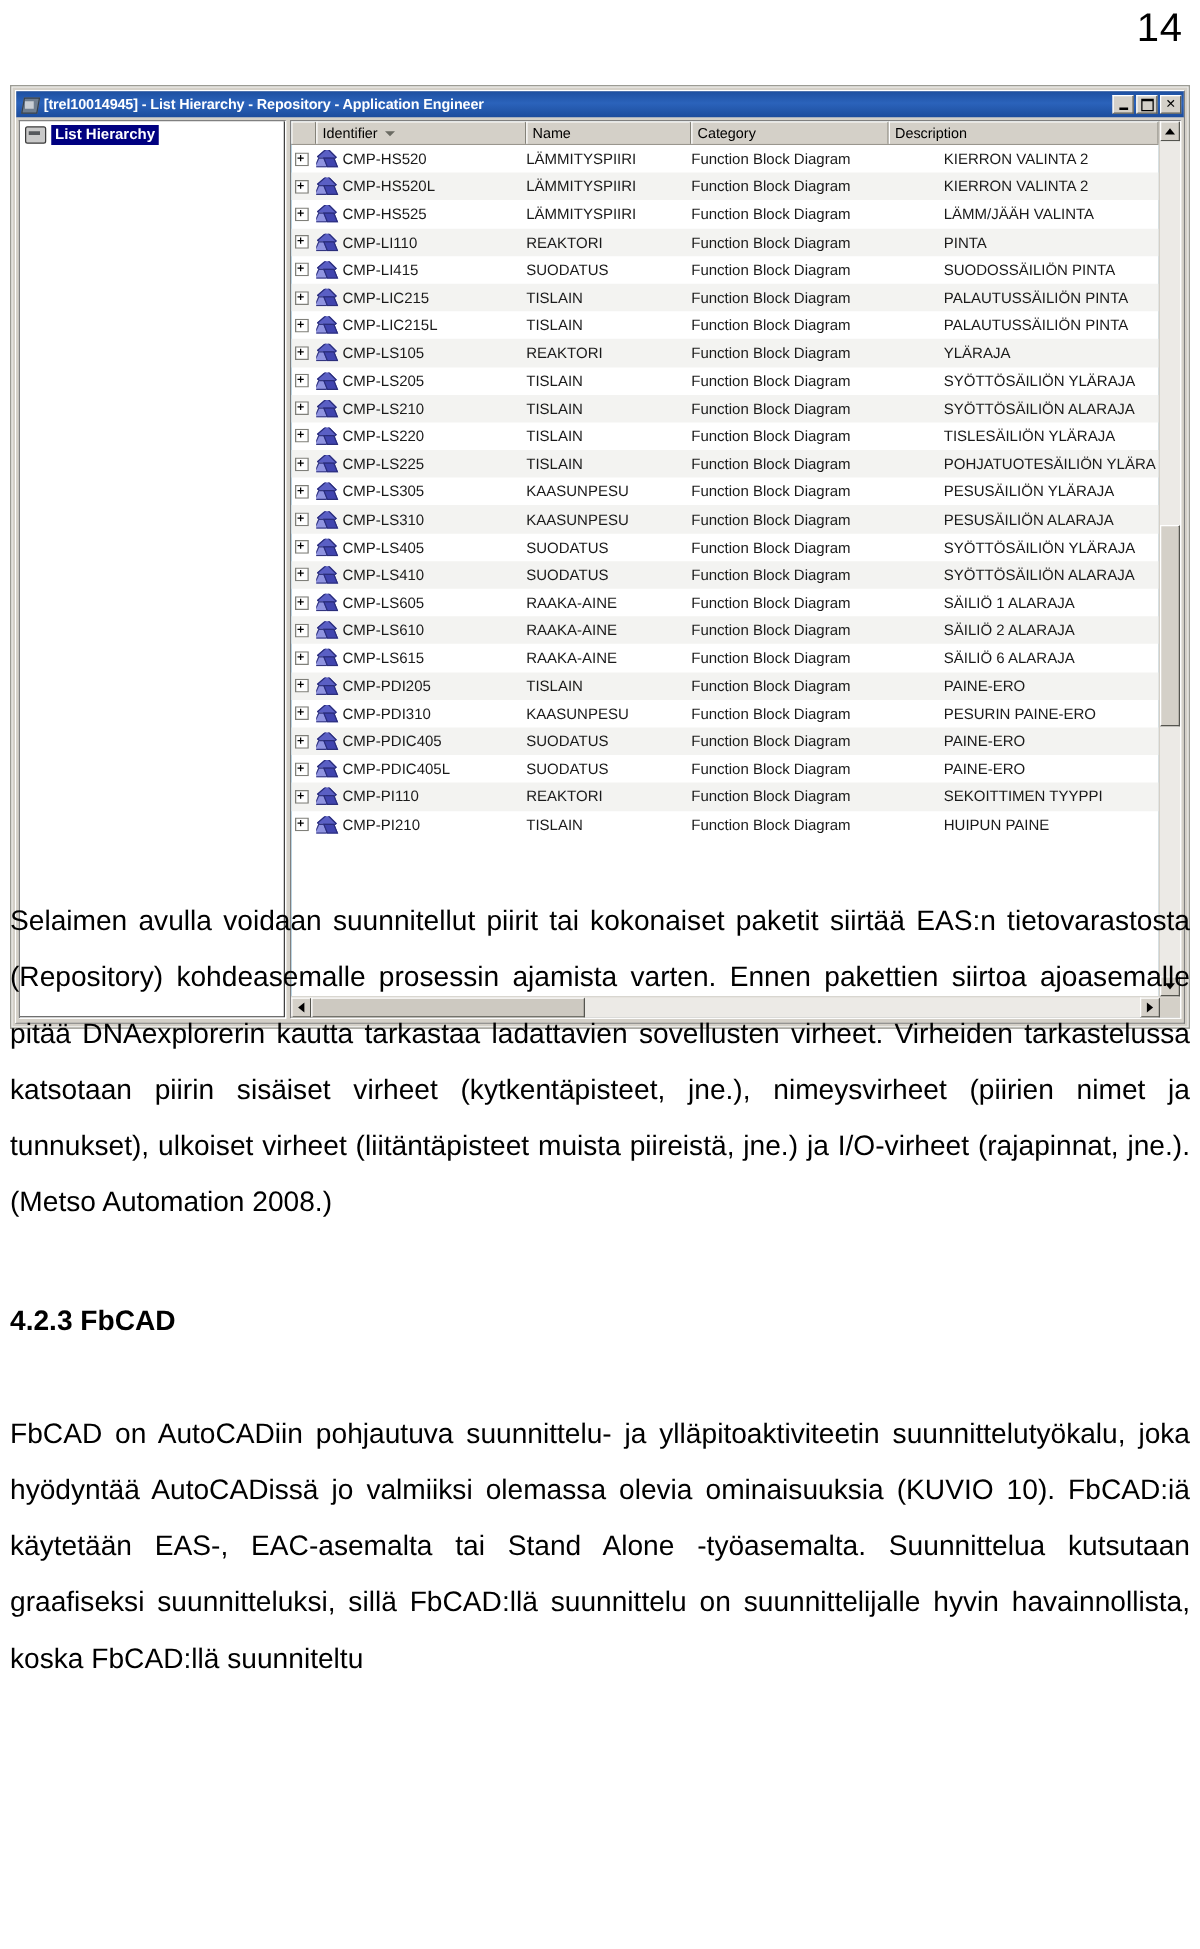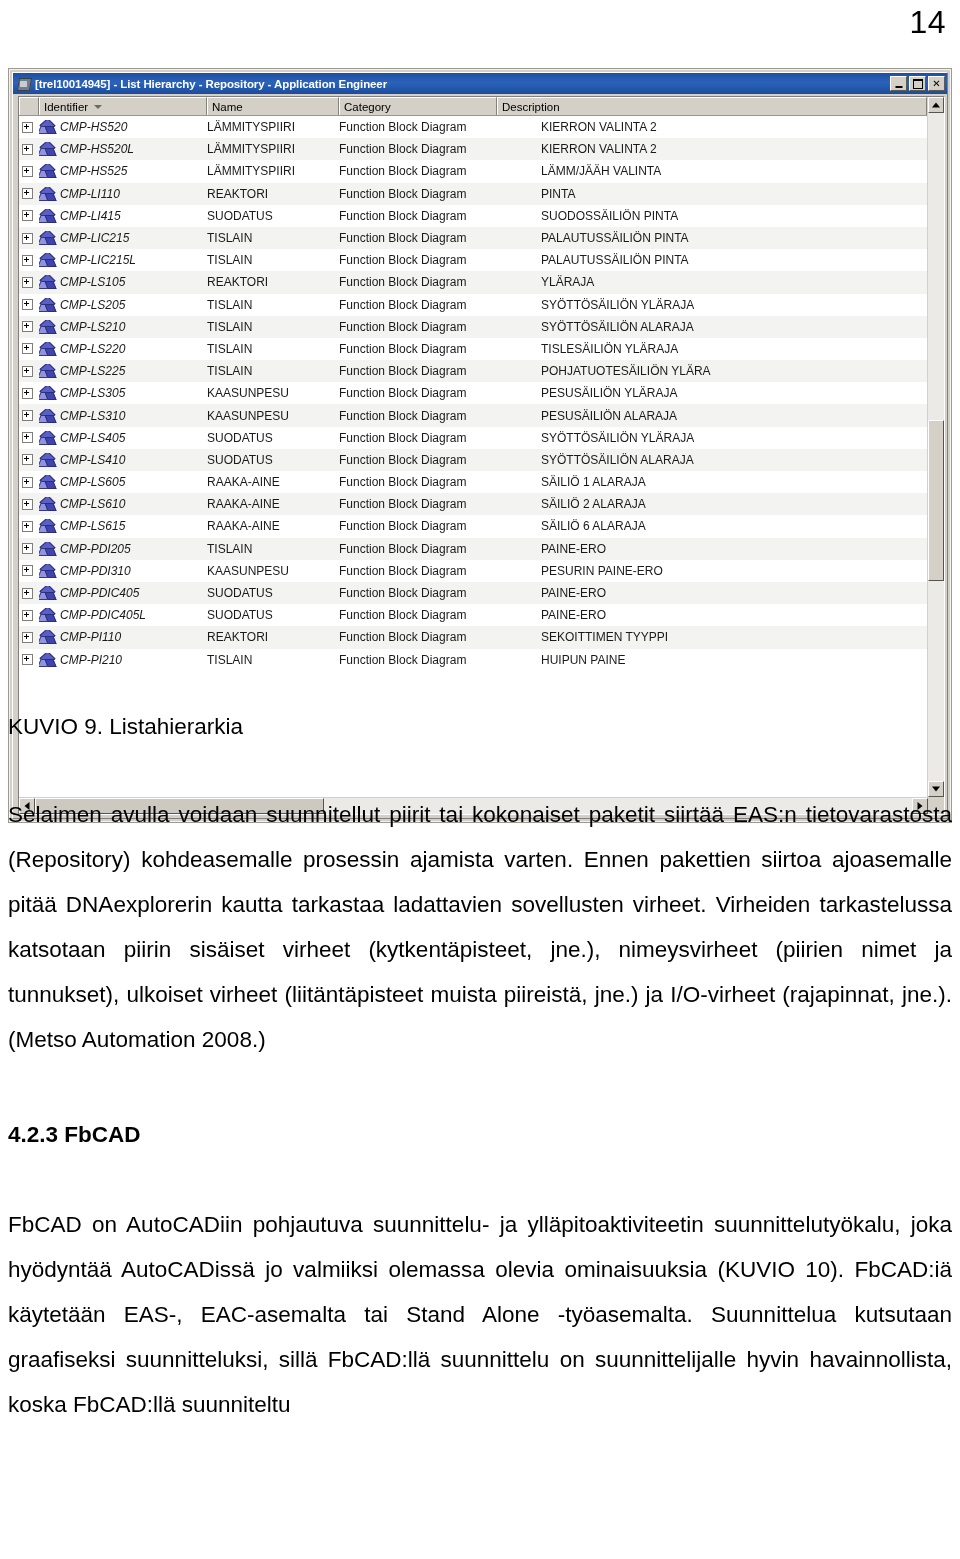--- a/index.html
+++ b/index.html
@@ -260,21 +260,21 @@
     box-sizing: border-box;
     overflow: hidden;
     padding-right: 3px;
   }
   .lv-td.c0 {
     width: 20px; flex: 0 0 20px;
     display: flex; align-items: center; justify-content: center;
   }
   .lv-td.c1 {
     width: 168px; flex: 0 0 168px;
-    display: flex; align-items: center; gap: 6px; font-style: italic;
+    display: flex; align-items: center; gap: 6px;
   }
   .lv-td.c2 { width: 132px; flex: 0 0 132px; }
   .lv-td.c3 { width: 158px; flex: 0 0 158px; }
   .lv-td.c4 { flex: 1 1 auto; margin-left: 44px; }
 
   .expander {
     width: 9px; height: 9px;
     flex: 0 0 9px;
     border: 1px solid #7f7f79;
     background: #ffffff;
@@ -463,20 +463,26 @@
             <span class="g"></span>
           </div>
         <div class="winbtn close">
             <span class="g">✕</span>
           </div>
       </div>
     </div>
 
     <div class="client">
 
+      <div class="tree-pane">
+        <div class="tree-item">
+          <span class="tree-icon"></span>
+          <span class="tree-label">List Hierarchy</span>
+        </div>
+      </div>
 
       <div class="list-pane">
         <div class="list-inner">
           <div class="list-main">
 
             <div class="lv-header">
               <div class="lv-th c0"></div>
               <div class="lv-th c1">
                 <span>Identifier</span>
                 <span class="sort-arrow"></span>
@@ -922,18 +928,17 @@
             </div>
           <div class="grip"></div>
         </div>
       </div>
 
     </div>
   </div>
 </div>
 
 <div class="doc">
-  <p class="caption">KUVIO 9. Listahierarkia</p>
   <p class="para">Selaimen avulla voidaan suunnitellut piirit tai kokonaiset paketit siirtää EAS:n tietovarastosta (Repository) kohdeasemalle prosessin ajamista varten. Ennen pakettien siirtoa ajoasemalle pitää DNAexplorerin kautta tarkastaa ladattavien sovellusten virheet. Virheiden tarkastelussa katsotaan piirin sisäiset virheet (kytkentäpisteet, jne.), nimeysvirheet (piirien nimet ja tunnukset), ulkoiset virheet (liitäntäpisteet muista piireistä, jne.) ja I/O-virheet (rajapinnat, jne.). (Metso Automation 2008.)</p>
   <div class="spacer-a"></div>
   <h3 class="section-head">4.2.3  FbCAD</h3>
   <p class="para last-left">FbCAD on AutoCADiin pohjautuva suunnittelu- ja ylläpitoaktiviteetin suunnittelutyökalu, joka hyödyntää AutoCADissä jo valmiiksi olemassa olevia ominaisuuksia (KUVIO 10). FbCAD:iä käytetään EAS-, EAC-asemalta tai Stand Alone -työasemalta. Suunnittelua kutsutaan graafiseksi suunnitteluksi, sillä FbCAD:llä suunnittelu on suunnittelijalle hyvin havainnollista, koska FbCAD:llä suunniteltu</p>
 </div>
 
 </body></html>

